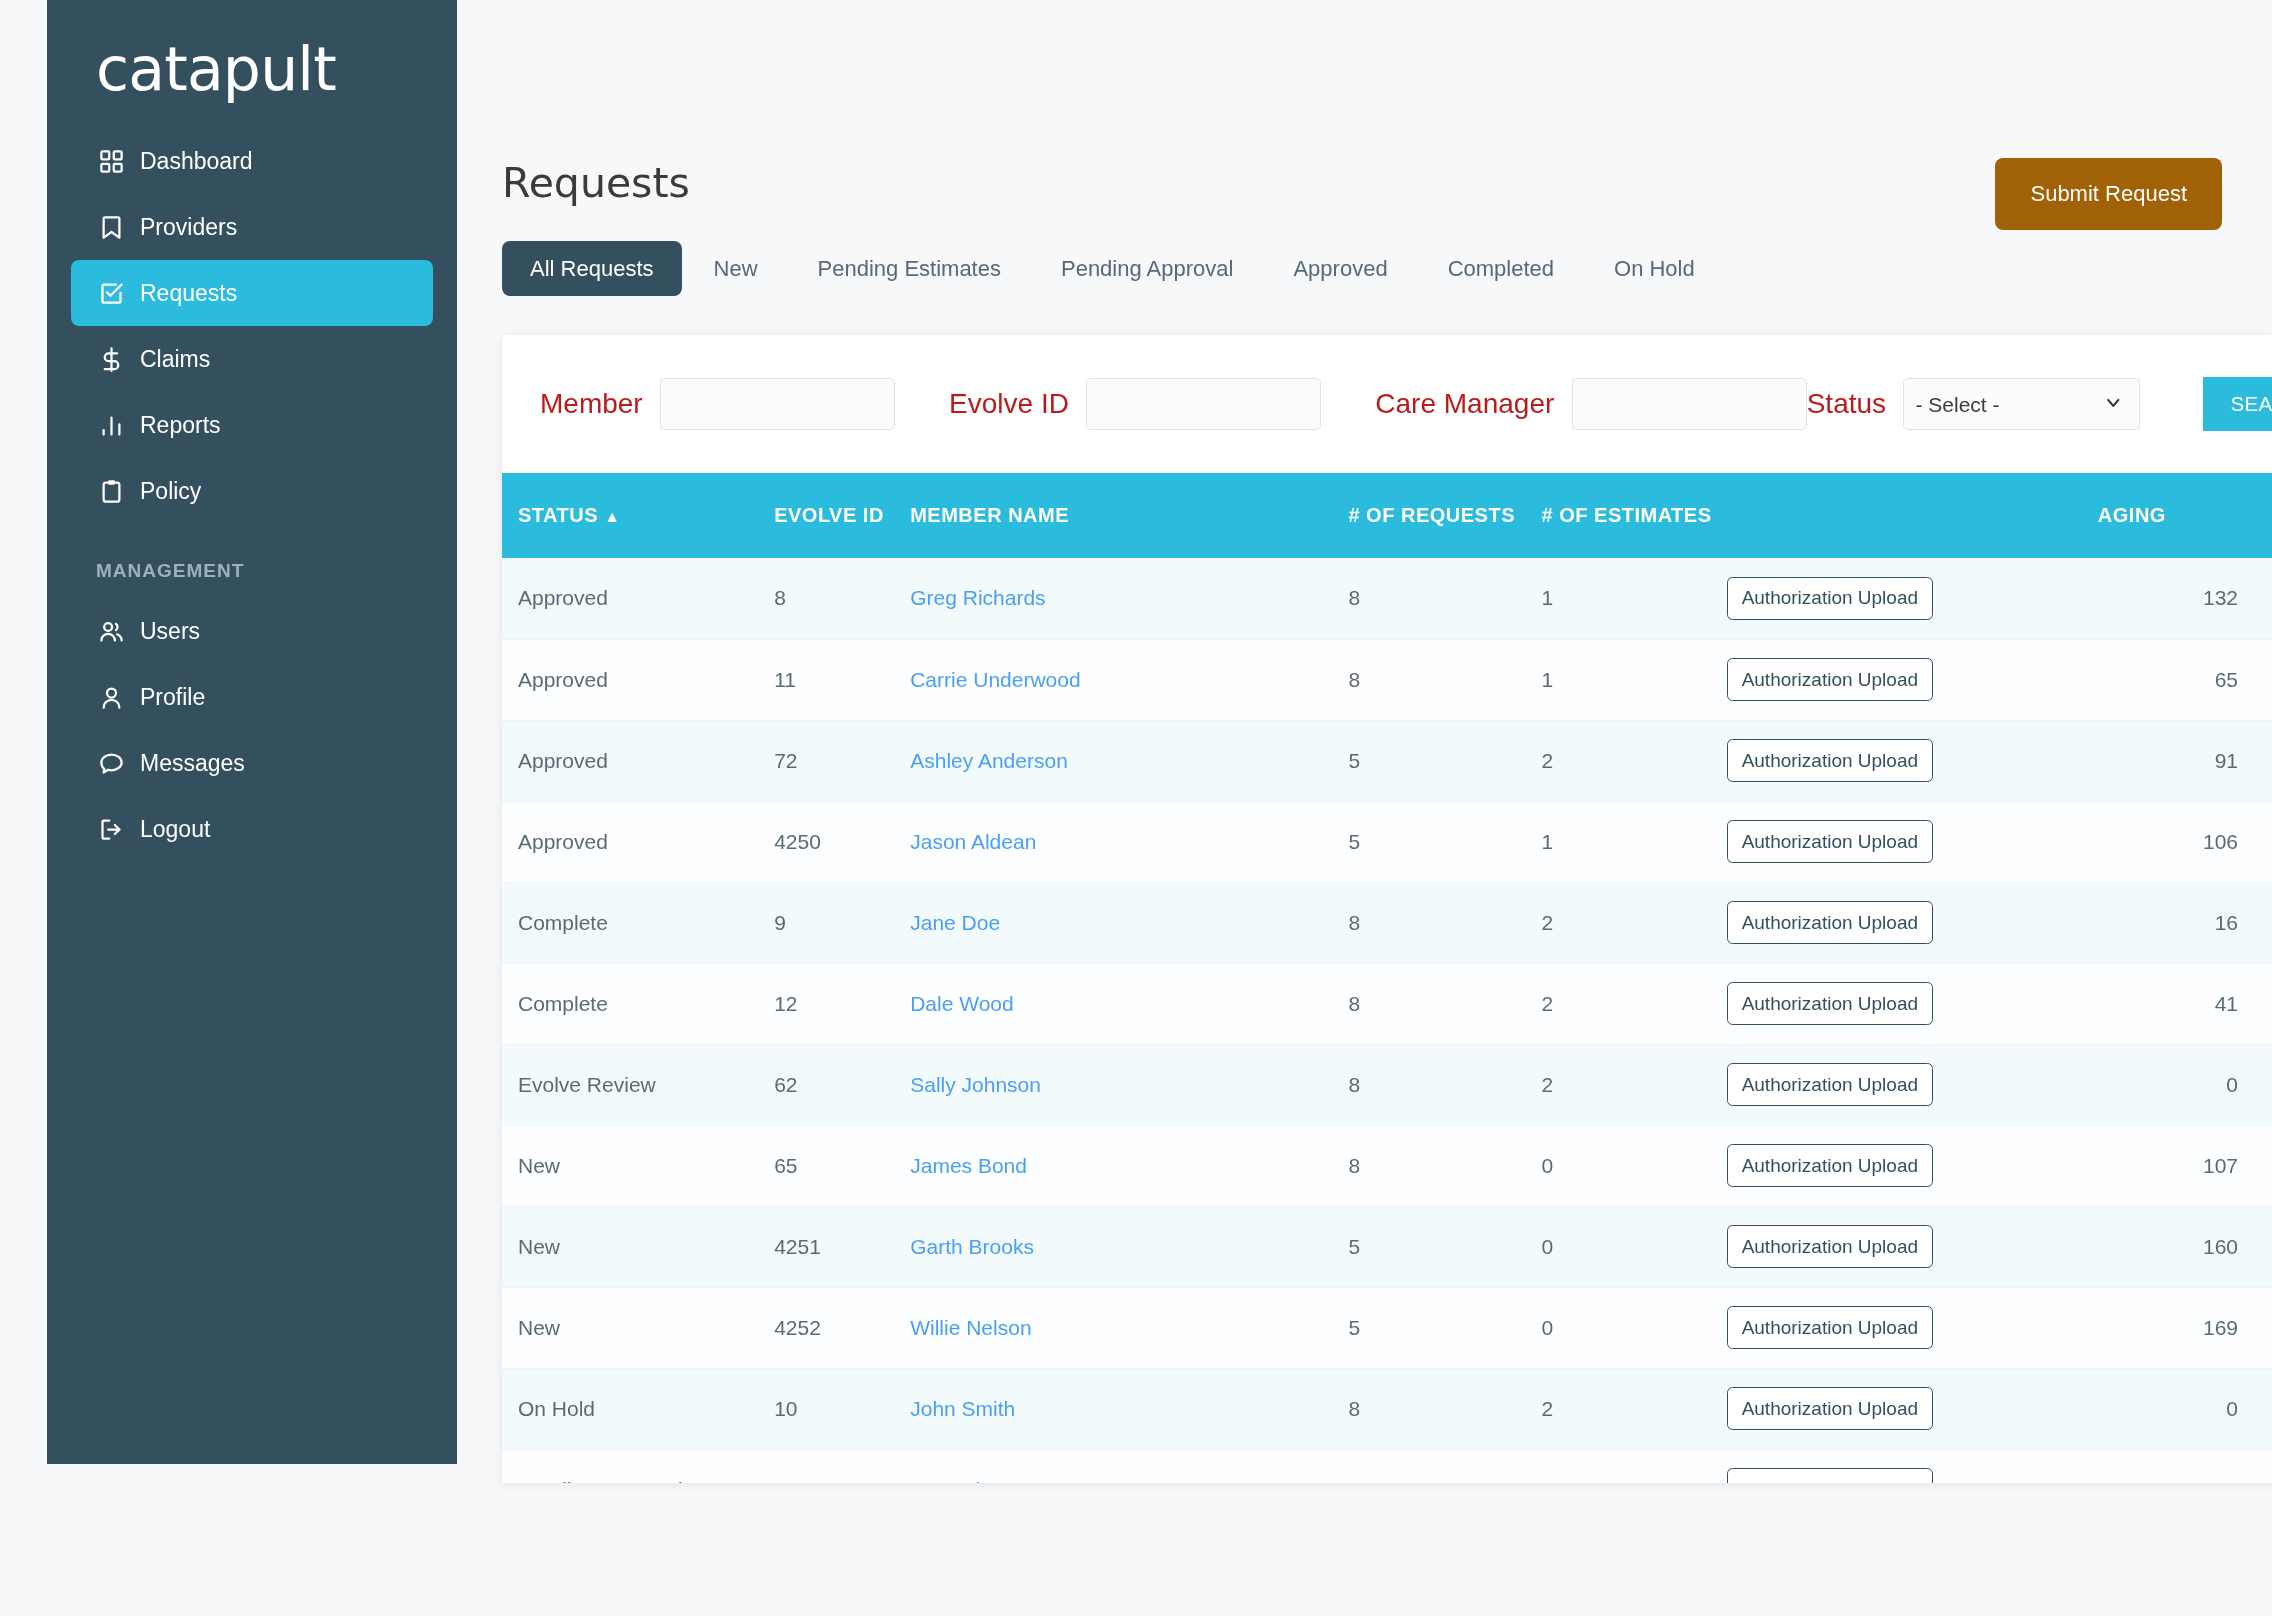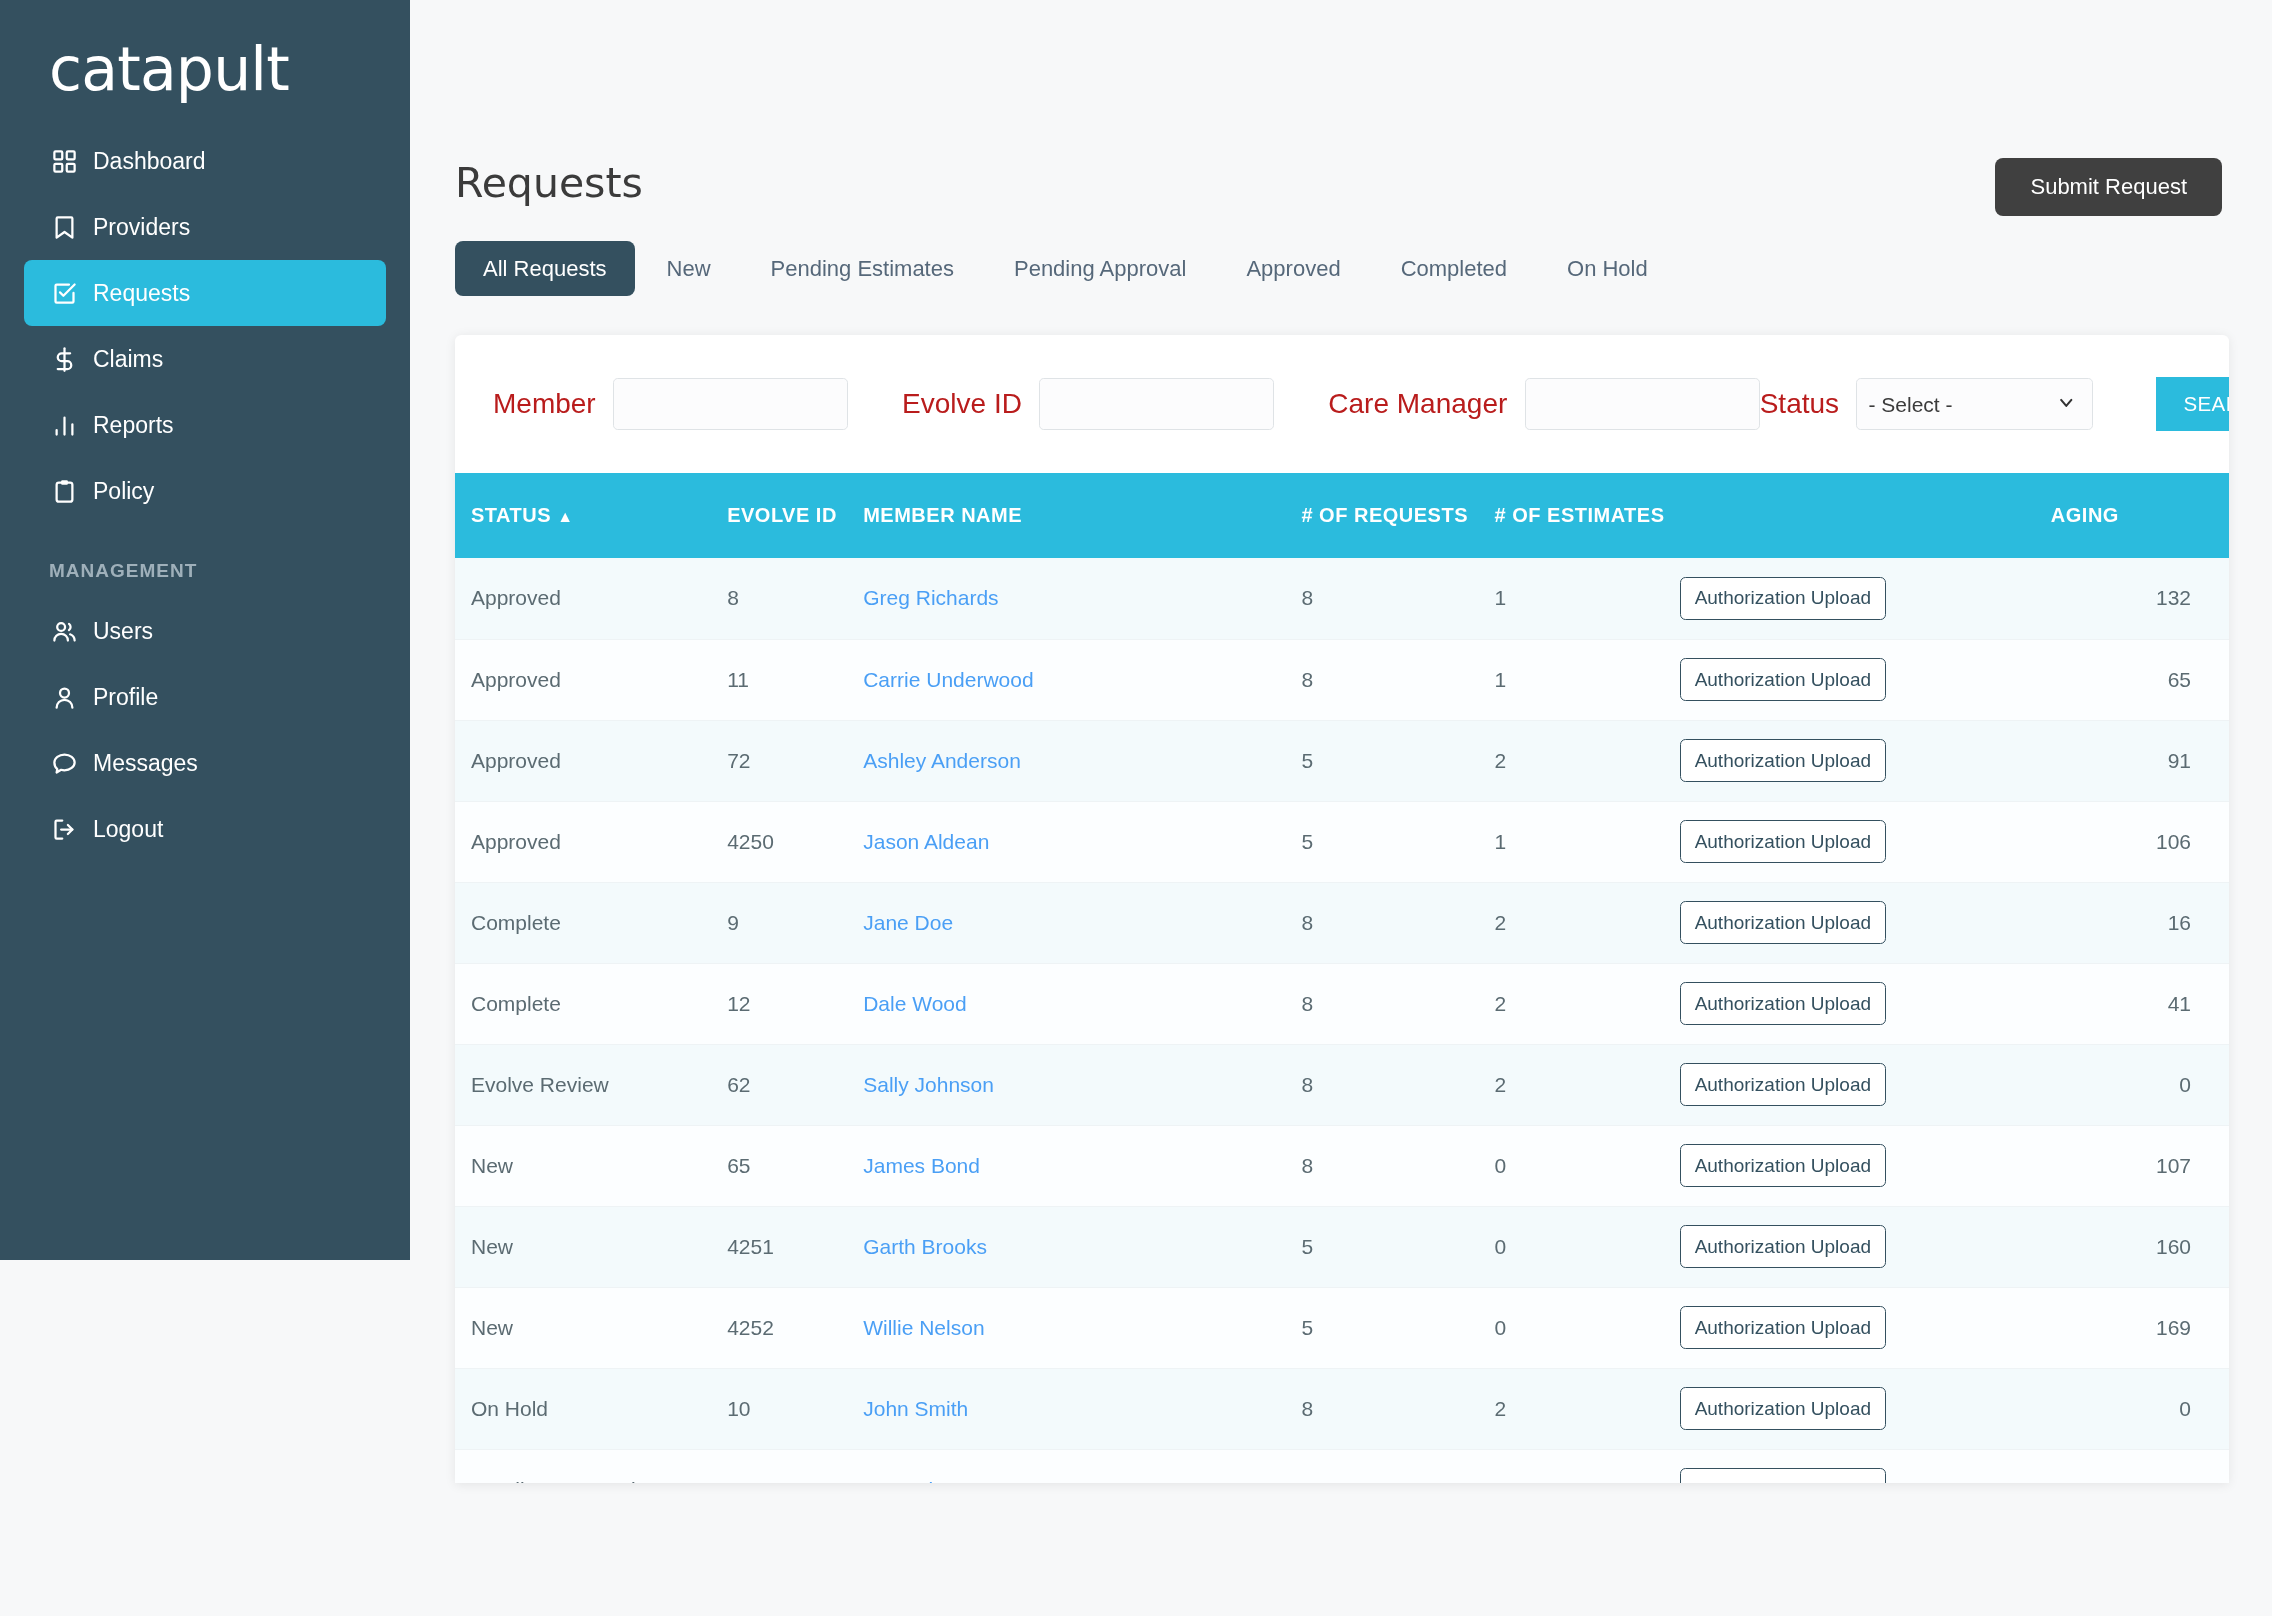--- a/index.html
+++ b/index.html
@@ -6,24 +6,25 @@
   html, body {
     width: 2273px; height: 1616px;
     background: #f7f8f9;
     font-family: "Liberation Sans", sans-serif;
     overflow: hidden;
   }
   #app { display: flex; width: 2273px; height: 1616px; }
 
   
   #sidebar {
-    width: 410px; min-width: 410px; height: 1260px;
+    width: 410px; min-width: 410px; height: 1464px;
     background: #34505f;
     padding: 0 0 0 0;
     position: relative;
+    margin-left: 47px;
   }
   #brand {
     color: #ffffff;
     font-size: 60px;
     font-weight: 400;
     letter-spacing: -0.8px;
     padding: 38px 0 0 49px;
     line-height: 1.05;
     font-family: "DejaVu Sans", sans-serif;
   }
@@ -51,24 +52,24 @@
 
   
   #main { flex: 1; position: relative; padding: 0 0 0 0; }
   #page-title {
     font-size: 41px; color: #3b3b3b; font-weight: 400;
     position: absolute; left: 45px; top: 159px;
     font-family: "DejaVu Sans", sans-serif;
   }
   #submit-request {
     position: absolute; right: 51px; top: 158px;
-    background: #404040; color: #fff;
+    background: #a16207; color: #fff;
     border: none; border-radius: 8px;
     font-size: 22px; font-family: "Liberation Sans", sans-serif;
-    padding: 0 35px; height: 58px;
+    padding: 0 35px; height: 72px;
     cursor: pointer;
   }
   #tabs {
     position: absolute; left: 45px; top: 241px;
     display: flex; align-items: center; gap: 4px;
   }
   .tab {
     font-size: 22px; color: #56687a;
     padding: 0 28px; height: 55px;
     display: flex; align-items: center;

